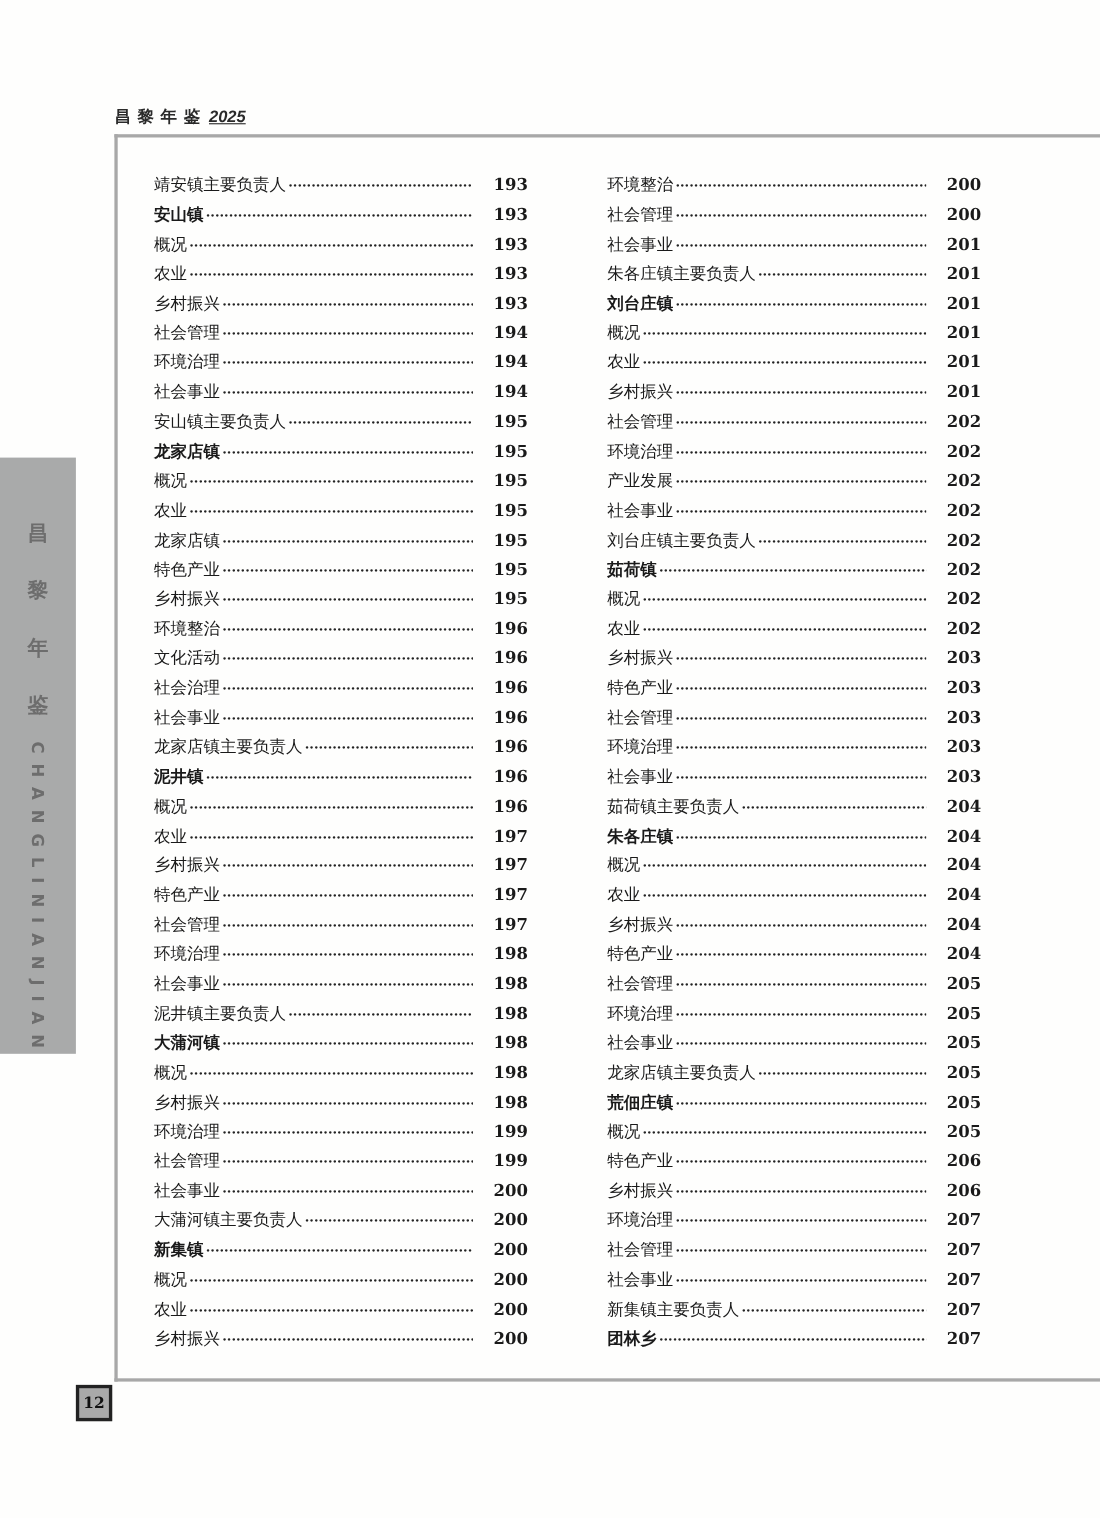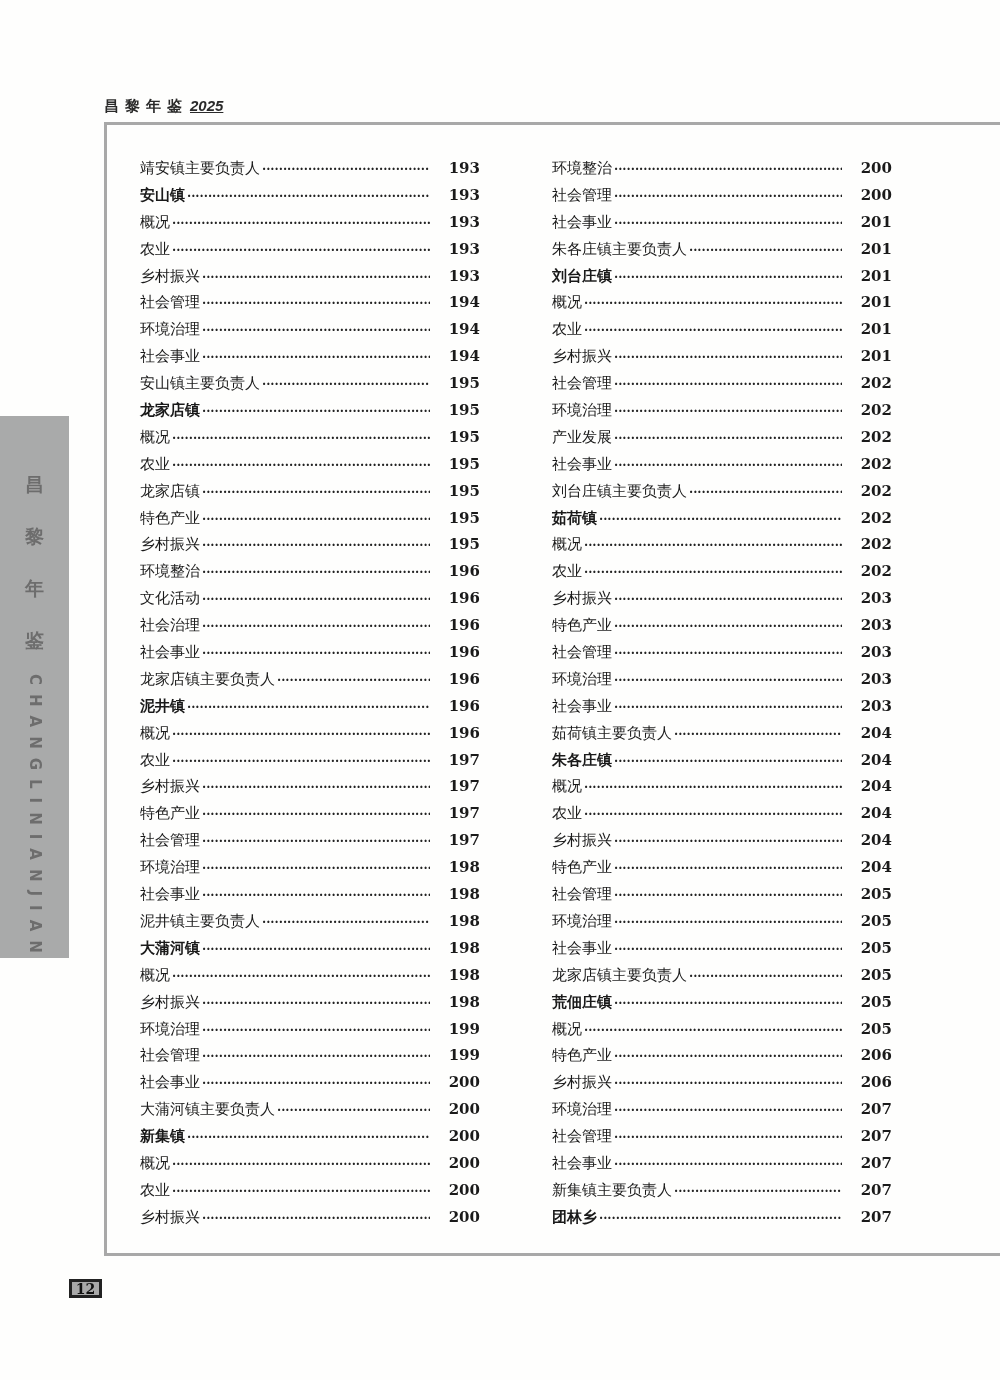--- a/index.html
+++ b/index.html
@@ -41,23 +41,23 @@
   }
   .toc-row .leader::before {
     content:"··························································································";
     font-weight:bold;
   }
   .toc-row .page {
     width:38px; text-align:right; font-family:"DejaVu Serif",serif; font-weight:bold; font-size:15px;
     margin-left:10px;
   }
   .page-number {
-    position:absolute; left:69px; top:1259px; width:33px; height:19px; box-sizing:border-box;
+    position:absolute; left:69px; top:1259px; width:33px; height:33px; box-sizing:border-box;
     background:#a9a9a9; border:3px solid #222; display:flex; align-items:center; justify-content:center;
-    font-family:"DejaVu Serif",serif; font-weight:bold; font-size:14px; color:#111;margin-top:20px;
+    font-family:"DejaVu Serif",serif; font-weight:bold; font-size:14px; color:#111;
   }
 </style>
 </head>
 <body>
 
 <div class="running-head">
   <span>昌黎年鉴</span><span class="year">2025</span>
 </div>
 
 <div class="frame"></div>

